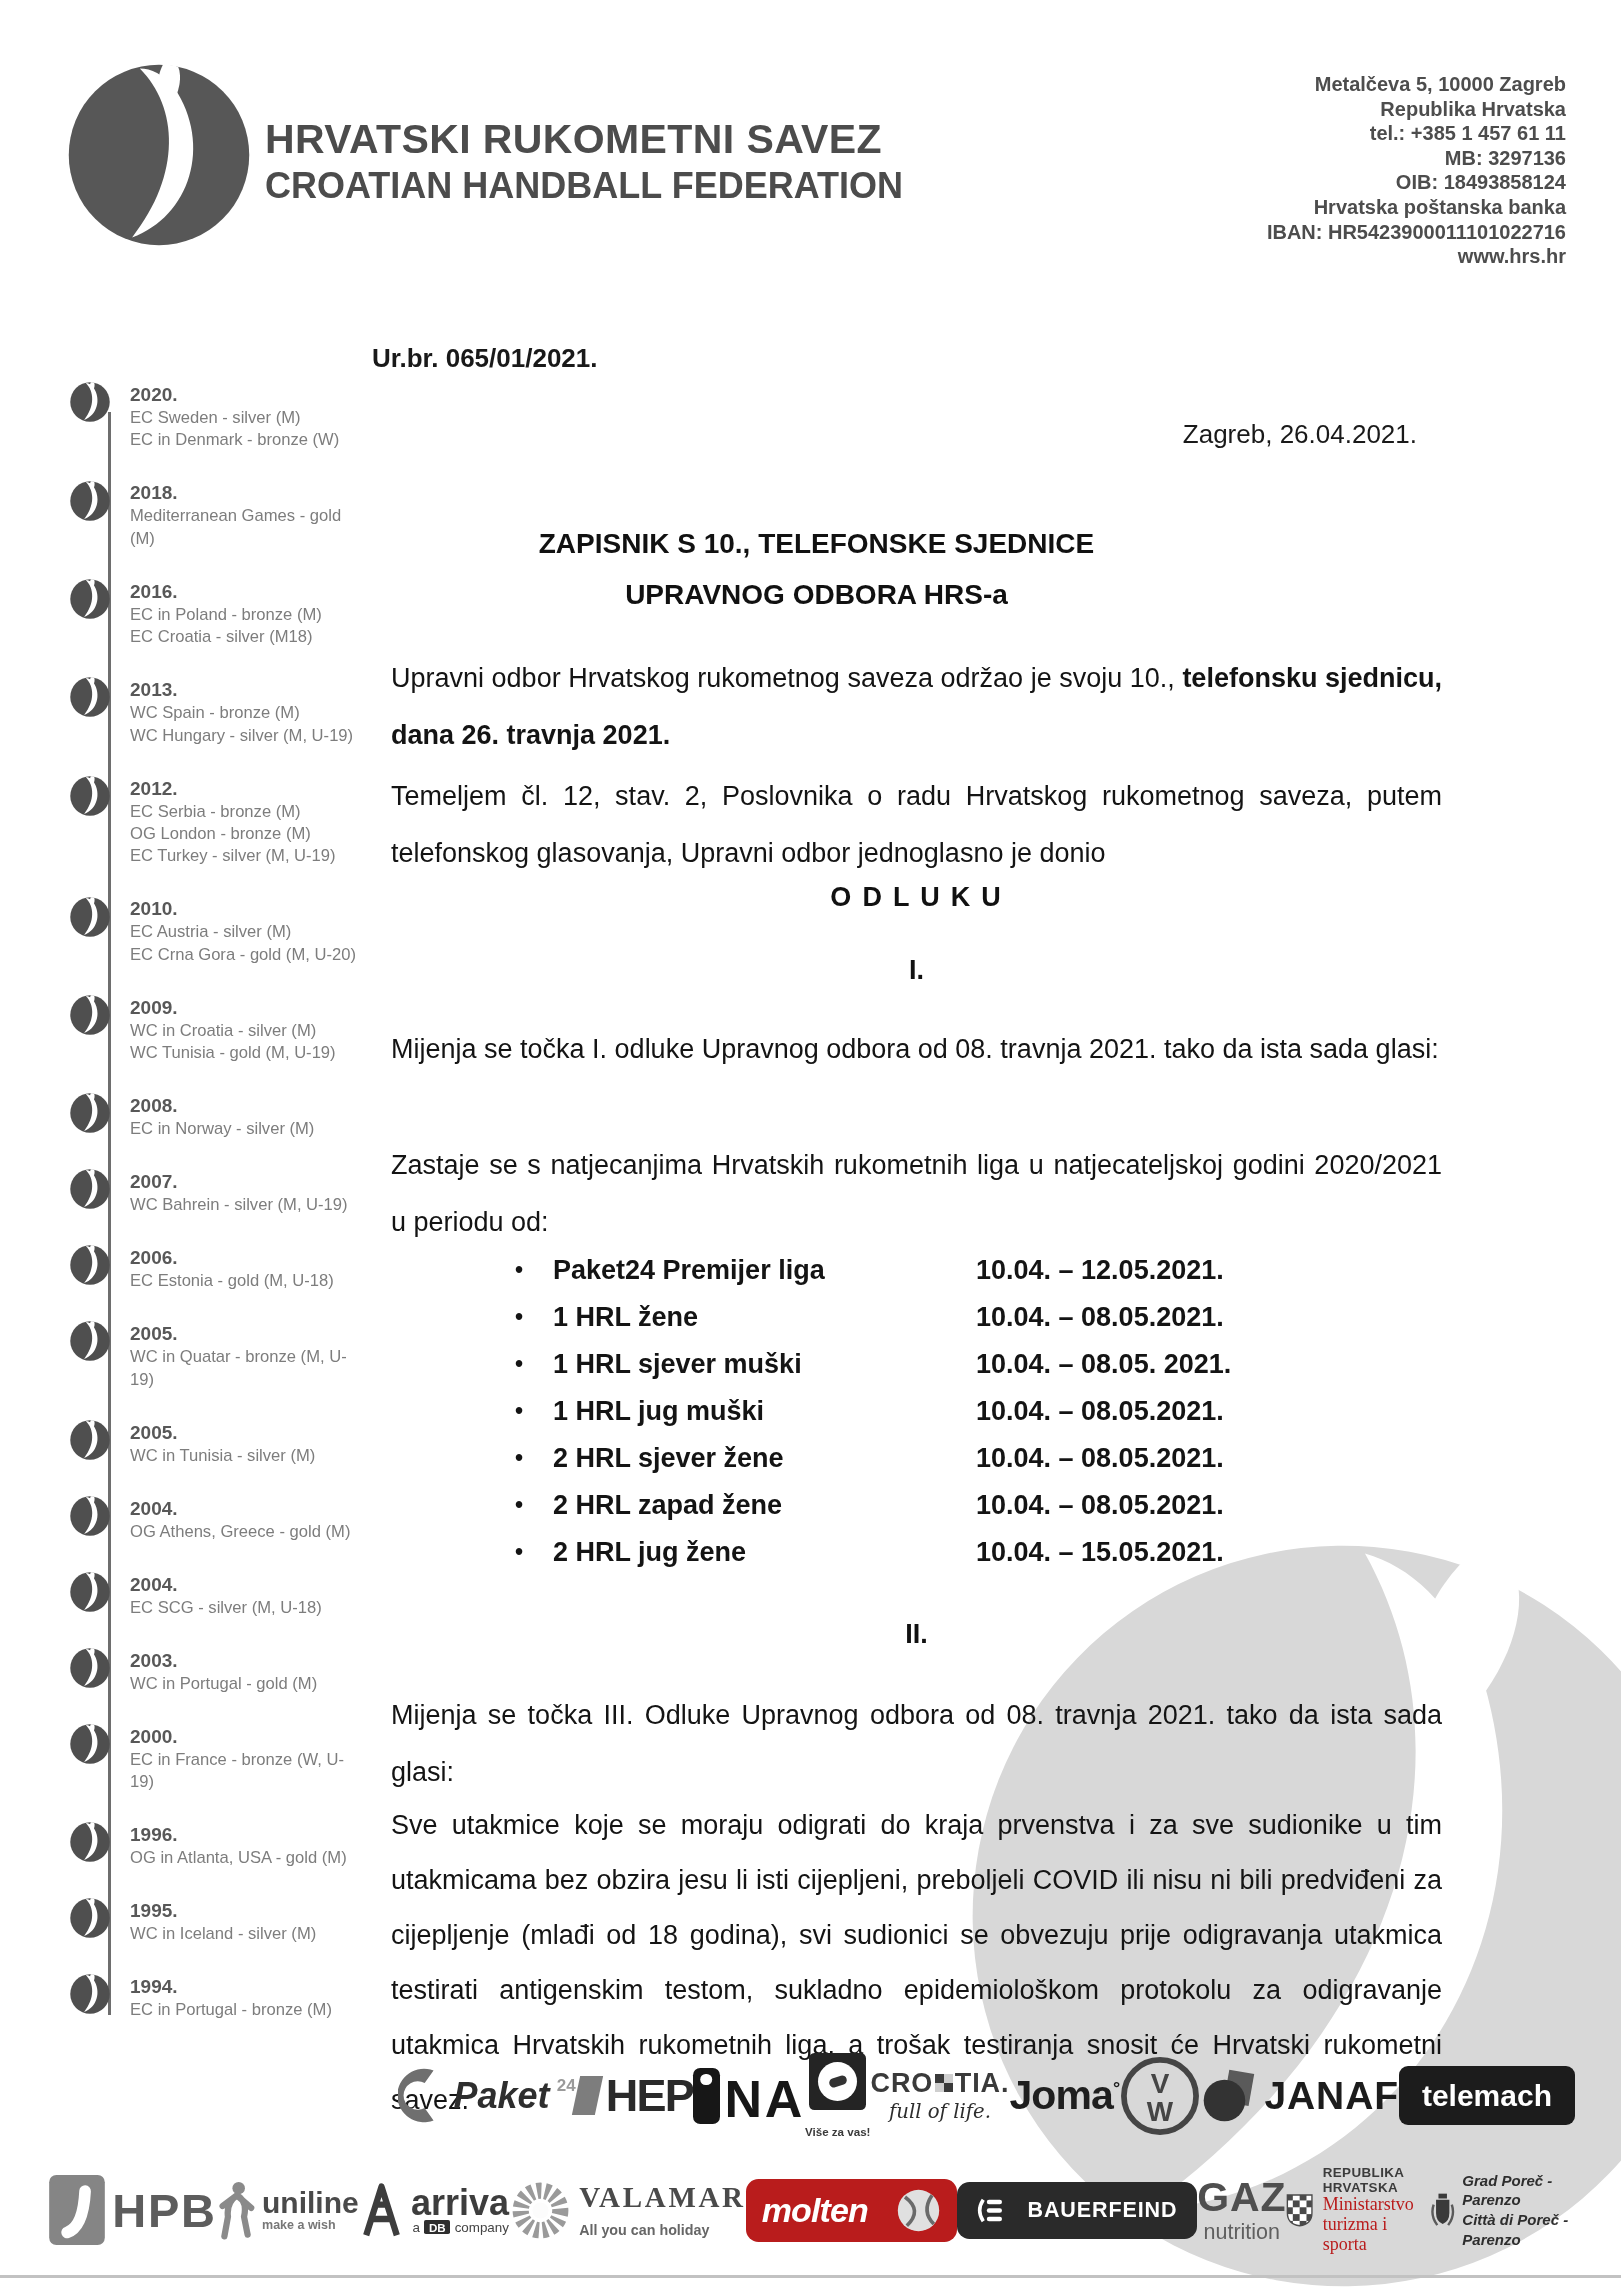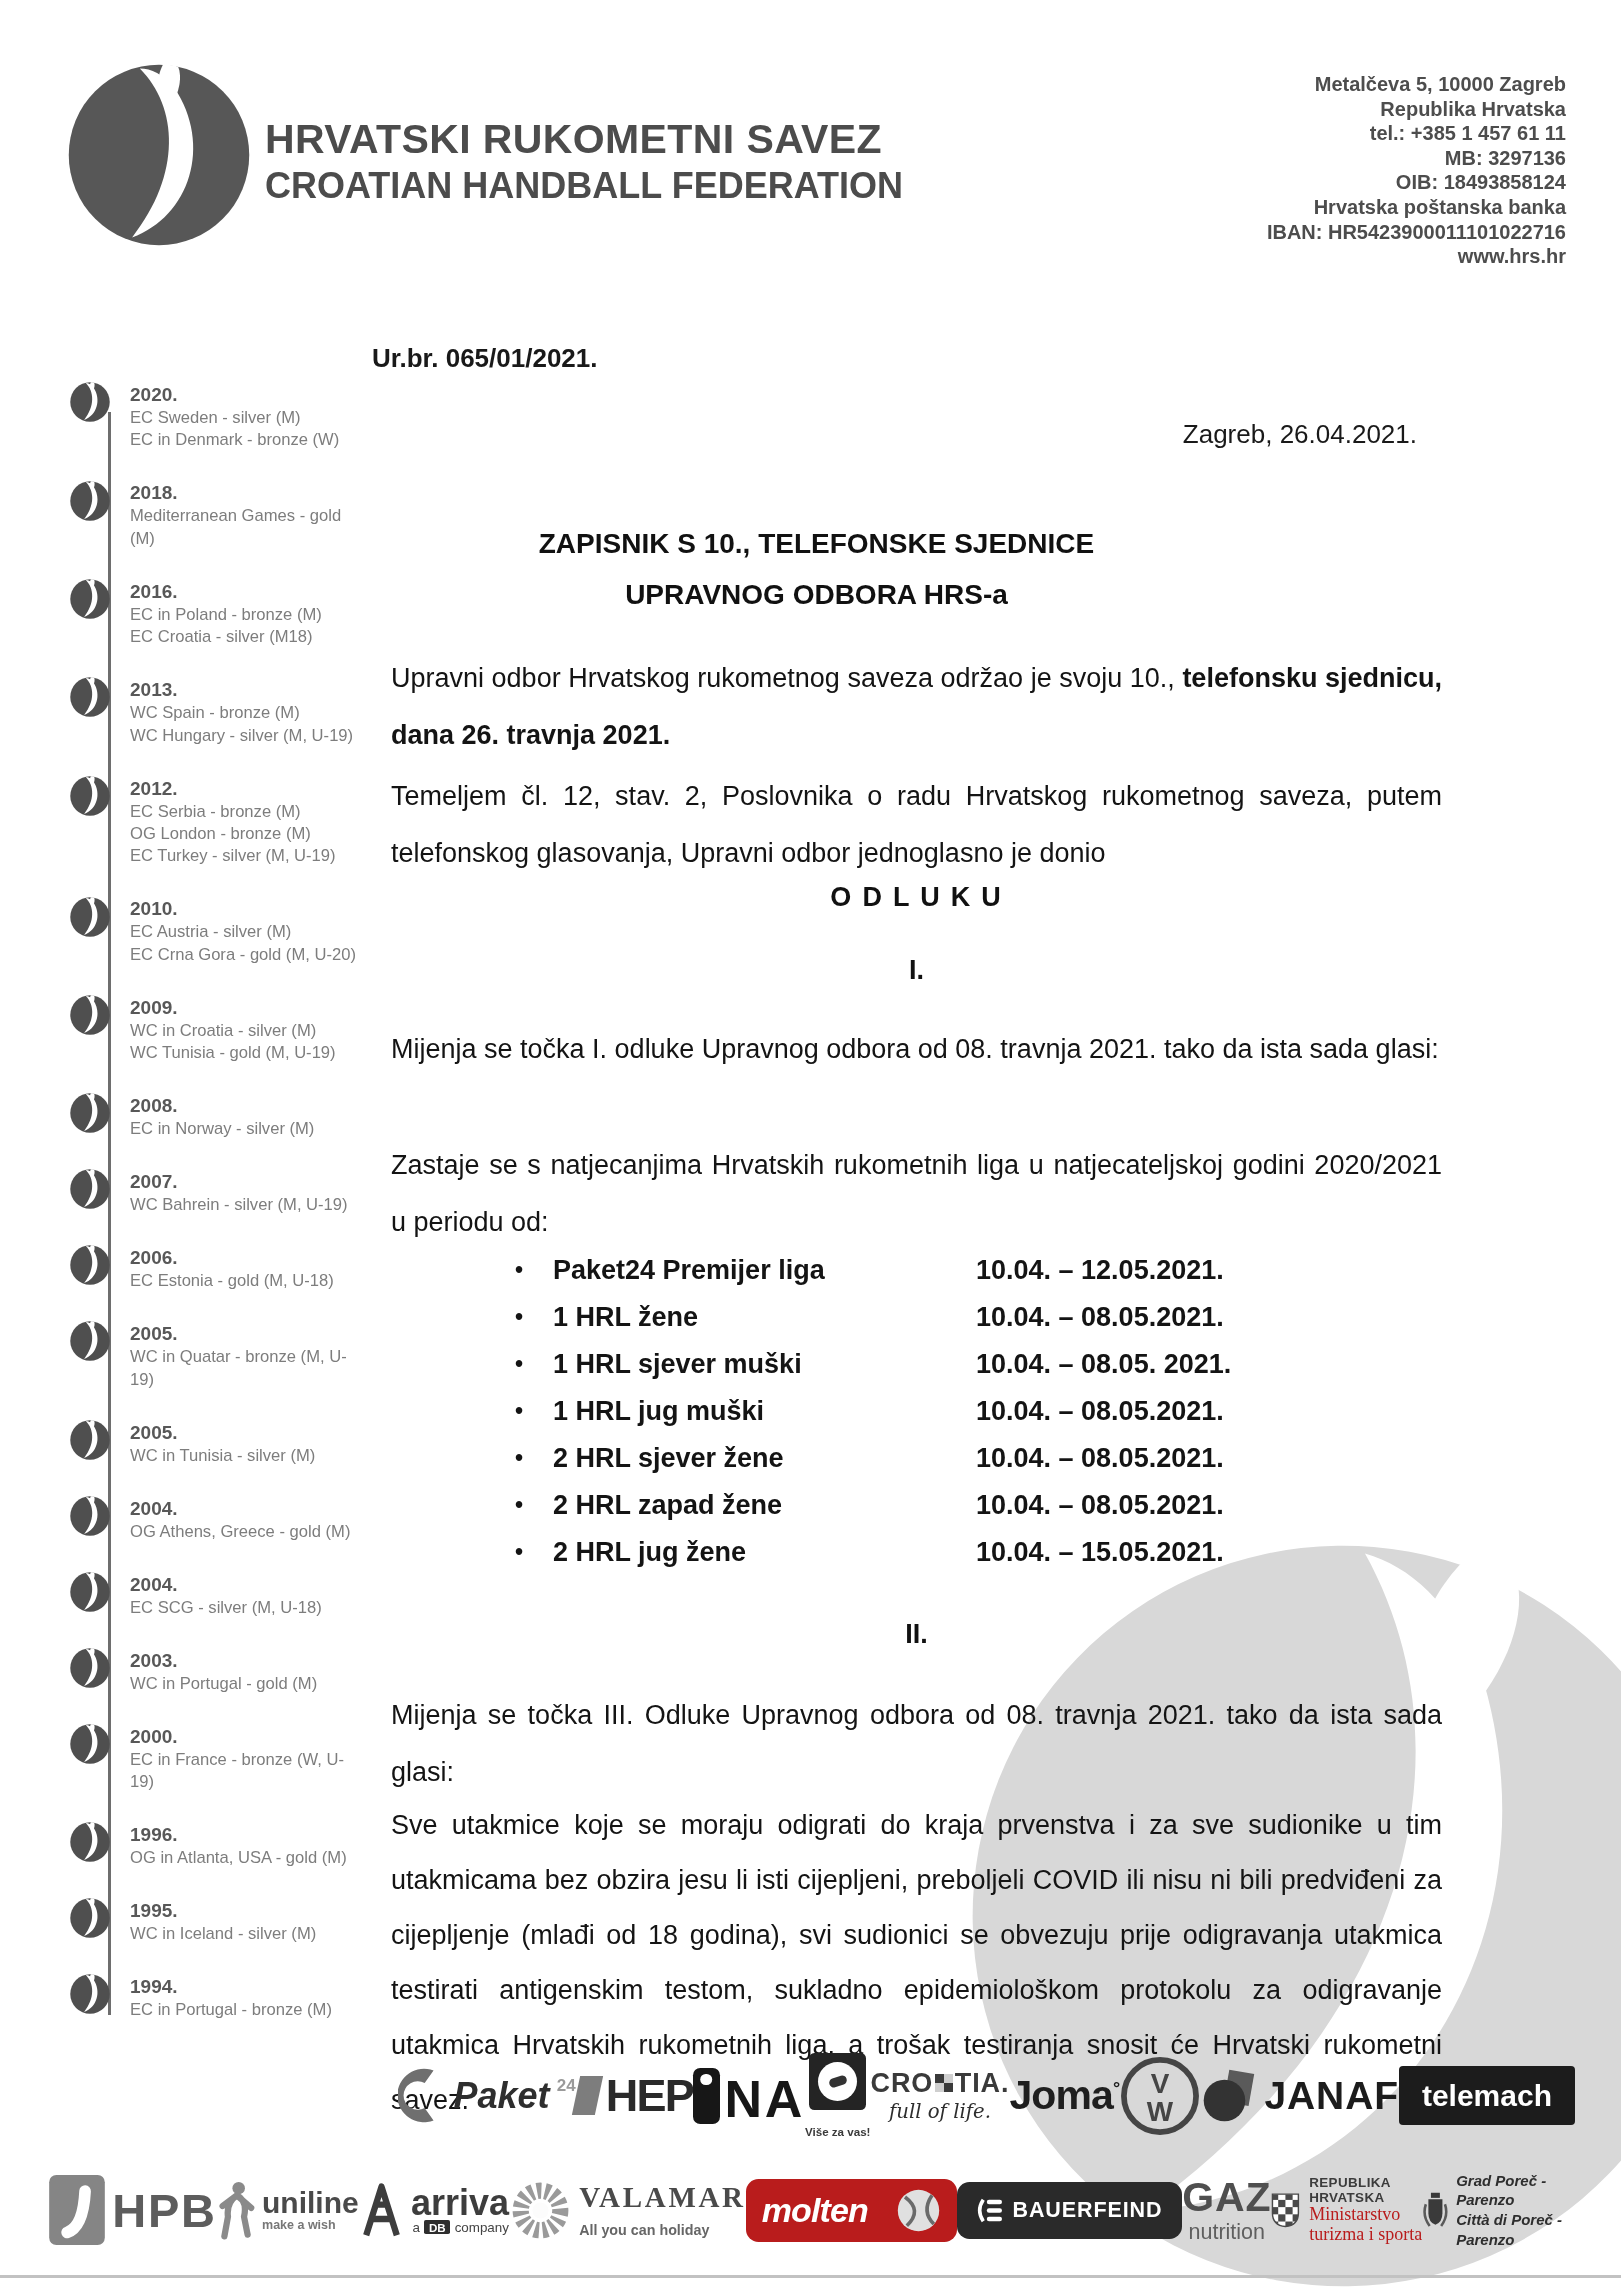--- a/index.html
+++ b/index.html
@@ -60,33 +60,33 @@
   .lut-box{width:57px;height:57px;background:#242424;border-radius:5.4px;display:flex;align-items:center;justify-content:center;}
   .lut-circle{width:39px;height:39px;background:#fff;border-radius:50%;position:relative;}
   .lut-circle::after{content:"";position:absolute;left:10.7px;top:15px;width:18px;height:9px;background:#333;border-radius:4.5px;transform:rotate(-18deg);}
   .lut-slogan{font-size:11.6px;font-weight:700;color:#3a3a3a;}
   .croatia{display:flex;flex-direction:column;align-items:center;}
   .cro-line{display:flex;align-items:center;gap:1.8px;font-size:27px;font-weight:800;color:#3a3a3a;letter-spacing:0.9px;}
   .cro-script{font-family:"DejaVu Serif",serif;font-style:italic;font-size:19.7px;color:#2d2d2d;margin-top:1.8px;}
   .joma{font-size:41px;font-weight:900;color:#1f1f1f;letter-spacing:-0.9px;}
   .joma sup{font-size:18px;}
   .janaf-text{font-size:39px;font-weight:800;color:#1c1c1c;letter-spacing:0.9px;}
-  .telemach{background:#1c1c1c;color:#fff;border-radius:4px;padding:12.5px 23px;font-size:30px;font-weight:600;}
+  .telemach{background:#1c1c1c;color:#fff;border-radius:9px;padding:12.5px 23px;font-size:30px;font-weight:600;}
   .hpb-text{font-size:47px;font-weight:700;color:#5d5d5d;letter-spacing:1.8px;}
   .sp-col{display:flex;flex-direction:column;}
   .uniline-text{font-size:30px;font-weight:800;color:#4a4a4a;line-height:30px;}
   .uniline-sub{font-size:12.5px;font-weight:600;color:#777;}
   .arriva-text{font-size:36px;font-weight:700;color:#3d3d3d;line-height:34px;}
   .arriva-sub{display:flex;align-items:center;gap:4.5px;font-size:13.4px;color:#444;justify-content:flex-end;}
   .db-box{background:#2e2e2e;color:#fff;font-size:11.6px;font-weight:700;padding:0.9px 4.5px;border-radius:1.8px;}
   .valamar-text{font-family:"Liberation Serif",serif;font-size:29px;font-weight:700;letter-spacing:2.7px;color:#4a4a4a;line-height:29px;}
   .valamar-sub{font-size:14.3px;font-weight:600;color:#666;margin-top:10px;}
   .molten{background:#b91c1c;border-radius:12.5px;padding:9px 16px;display:flex;align-items:center;gap:28px;}
   .molten-text{color:#fff;font-size:34px;font-weight:800;font-style:italic;letter-spacing:-0.9px;}
-  .bauerfeind{background:#2a2a2a;border-radius:12.5px;padding:16px 19.7px;display:flex;align-items:center;gap:9px;}
+  .bauerfeind{background:#2a2a2a;border-radius:12.5px;padding:16px 19.7px;display:flex;align-items:center;gap:24px;}
   .bf-text{color:#fff;font-size:21.5px;font-weight:700;letter-spacing:0.9px;}
   .gaz{display:flex;flex-direction:column;align-items:center;line-height:1;}
   .gaz-text{font-size:41px;font-weight:900;color:#4f4f4f;letter-spacing:0.9px;}
   .gaz-sub{font-size:21.5px;font-weight:500;color:#5f5f5f;margin-top:3.6px;}
   .ministry{display:flex;align-items:center;gap:9px;}
   .min-l1{font-size:13.4px;font-weight:700;color:#3c3c3c;letter-spacing:0.4px;}
   .min-l2{font-family:"Liberation Serif",serif;font-size:18px;color:#b91c1c;line-height:19.7px;}
   .porec-text{font-size:15px;font-weight:800;color:#2e2e2e;line-height:19.7px;font-style:italic;}
   .bottom-line{position:absolute;left:0;top:2275px;width:1622px;height:2.7px;background:#c2c2c2;z-index:2;}
 </style>

